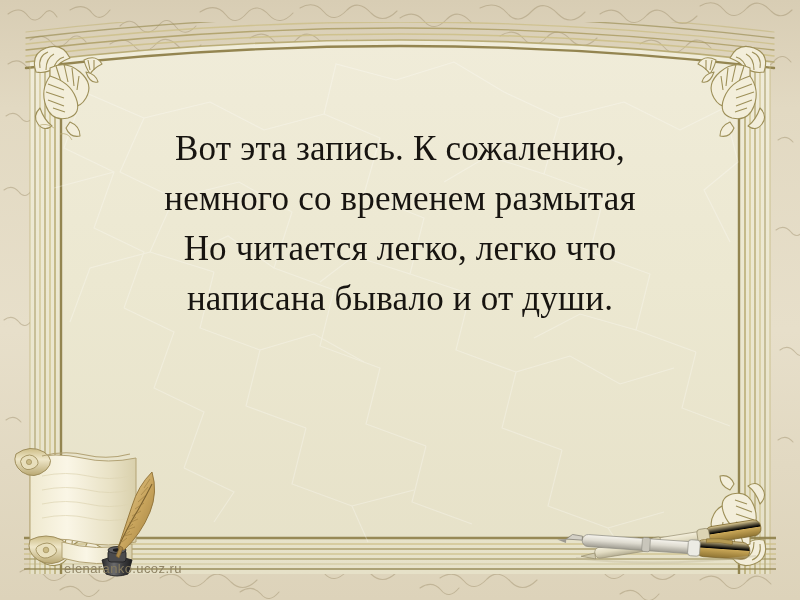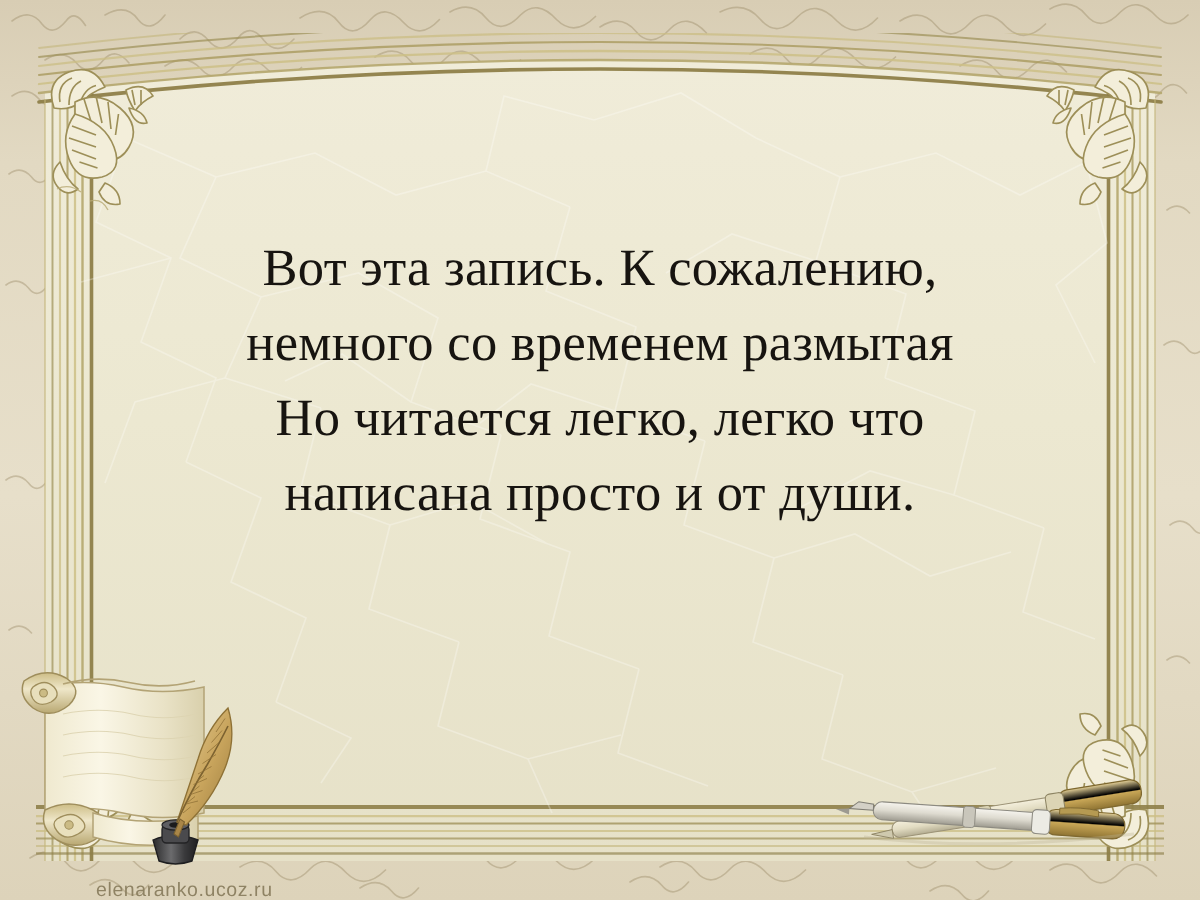--- a/index.html
+++ b/index.html
@@ -74,21 +74,21 @@
   .corner svg { width: 100%; height: 100%; display: block; }
   .corner-tl { left: 2px;  top: 20px; }
   .corner-tr { right: 2px; top: 20px; transform: scaleX(-1); }
   .corner-bl { left: 2px;  bottom: 8px; transform: scaleY(-1); }
   .corner-br { right: 2px; bottom: 8px; transform: scale(-1,-1); }
 
   
   .text-block {
     position: absolute;
     left: 60px;
-    top: 154px;
+    top: 124px;
     width: 680px;
     text-align: center;
     color: #171410;
     font-size: 35px;
     line-height: 50px;
     letter-spacing: .2px;
     z-index: 6;
   }
   .text-block .line {
     display: block;
@@ -116,21 +116,21 @@
     height: 72px;
     z-index: 5;
     pointer-events: none;
   }
   .pens-art svg { width: 100%; height: 100%; display: block; }
 
   
   .watermark {
     position: absolute;
     left: 64px;
-    bottom: 0;
+    bottom: 24px;
     font-family: "Liberation Sans", sans-serif;
     font-size: 13px;
     color: #8b7f60;
     letter-spacing: .4px;
     z-index: 8;
     opacity: .95;
   }
 </style>
 </head>
 <body>
@@ -341,21 +341,21 @@
           <path d="M44 80 q10 4 10 14 q-10 2 -14 -8 Z"></path>
         </g>
       </svg>
     </div>
   </div>
 
   <div class="text-block">
     <span class="line">Вот эта запись. К сожалению,</span>
     <span class="line">немного со временем размытая</span>
     <span class="line">Но читается легко, легко что</span>
-    <span class="line">написана просто и от души.</span>
+    <span class="line">написана бывало и от души.</span>
   </div>
 
   <div class="scroll-art">
     <svg viewBox="0 0 210 140" xmlns="http://www.w3.org/2000/svg">
       <defs>
         <linearGradient id="scrollFace" x1="0" y1="0" x2="1" y2="0">
           <stop offset="0%" stop-color="#efe9cf"></stop>
           <stop offset="35%" stop-color="#faf6e6"></stop>
           <stop offset="75%" stop-color="#e9e2c6"></stop>
           <stop offset="100%" stop-color="#d9d0ac"></stop>

